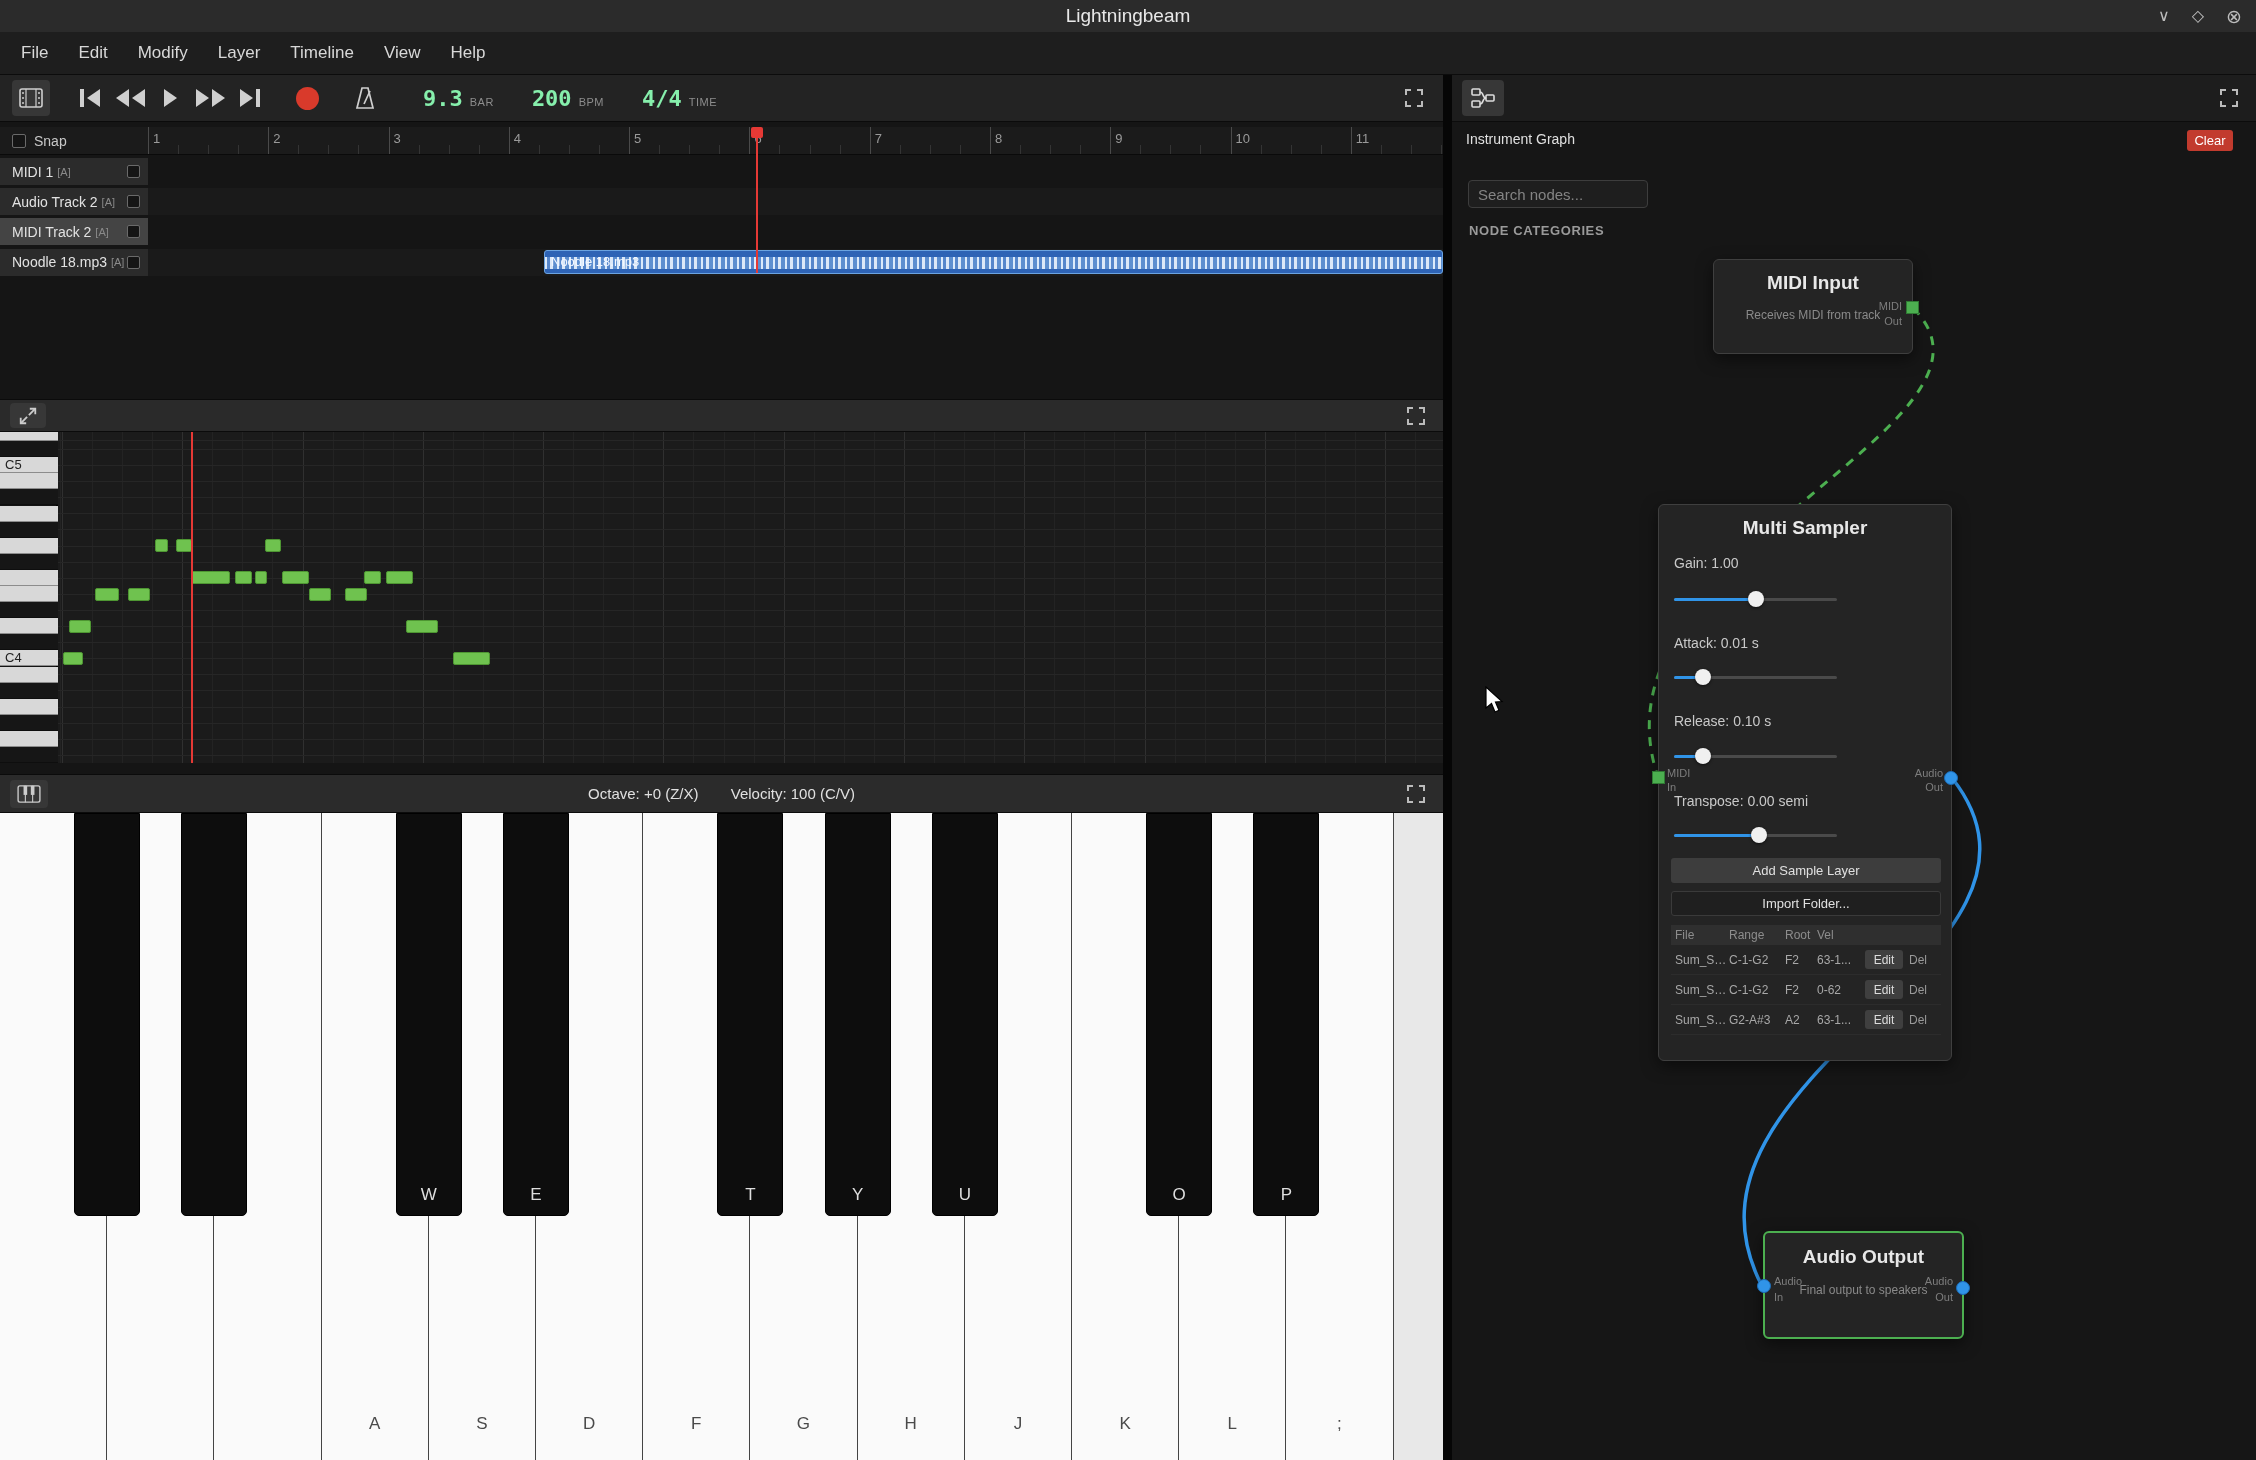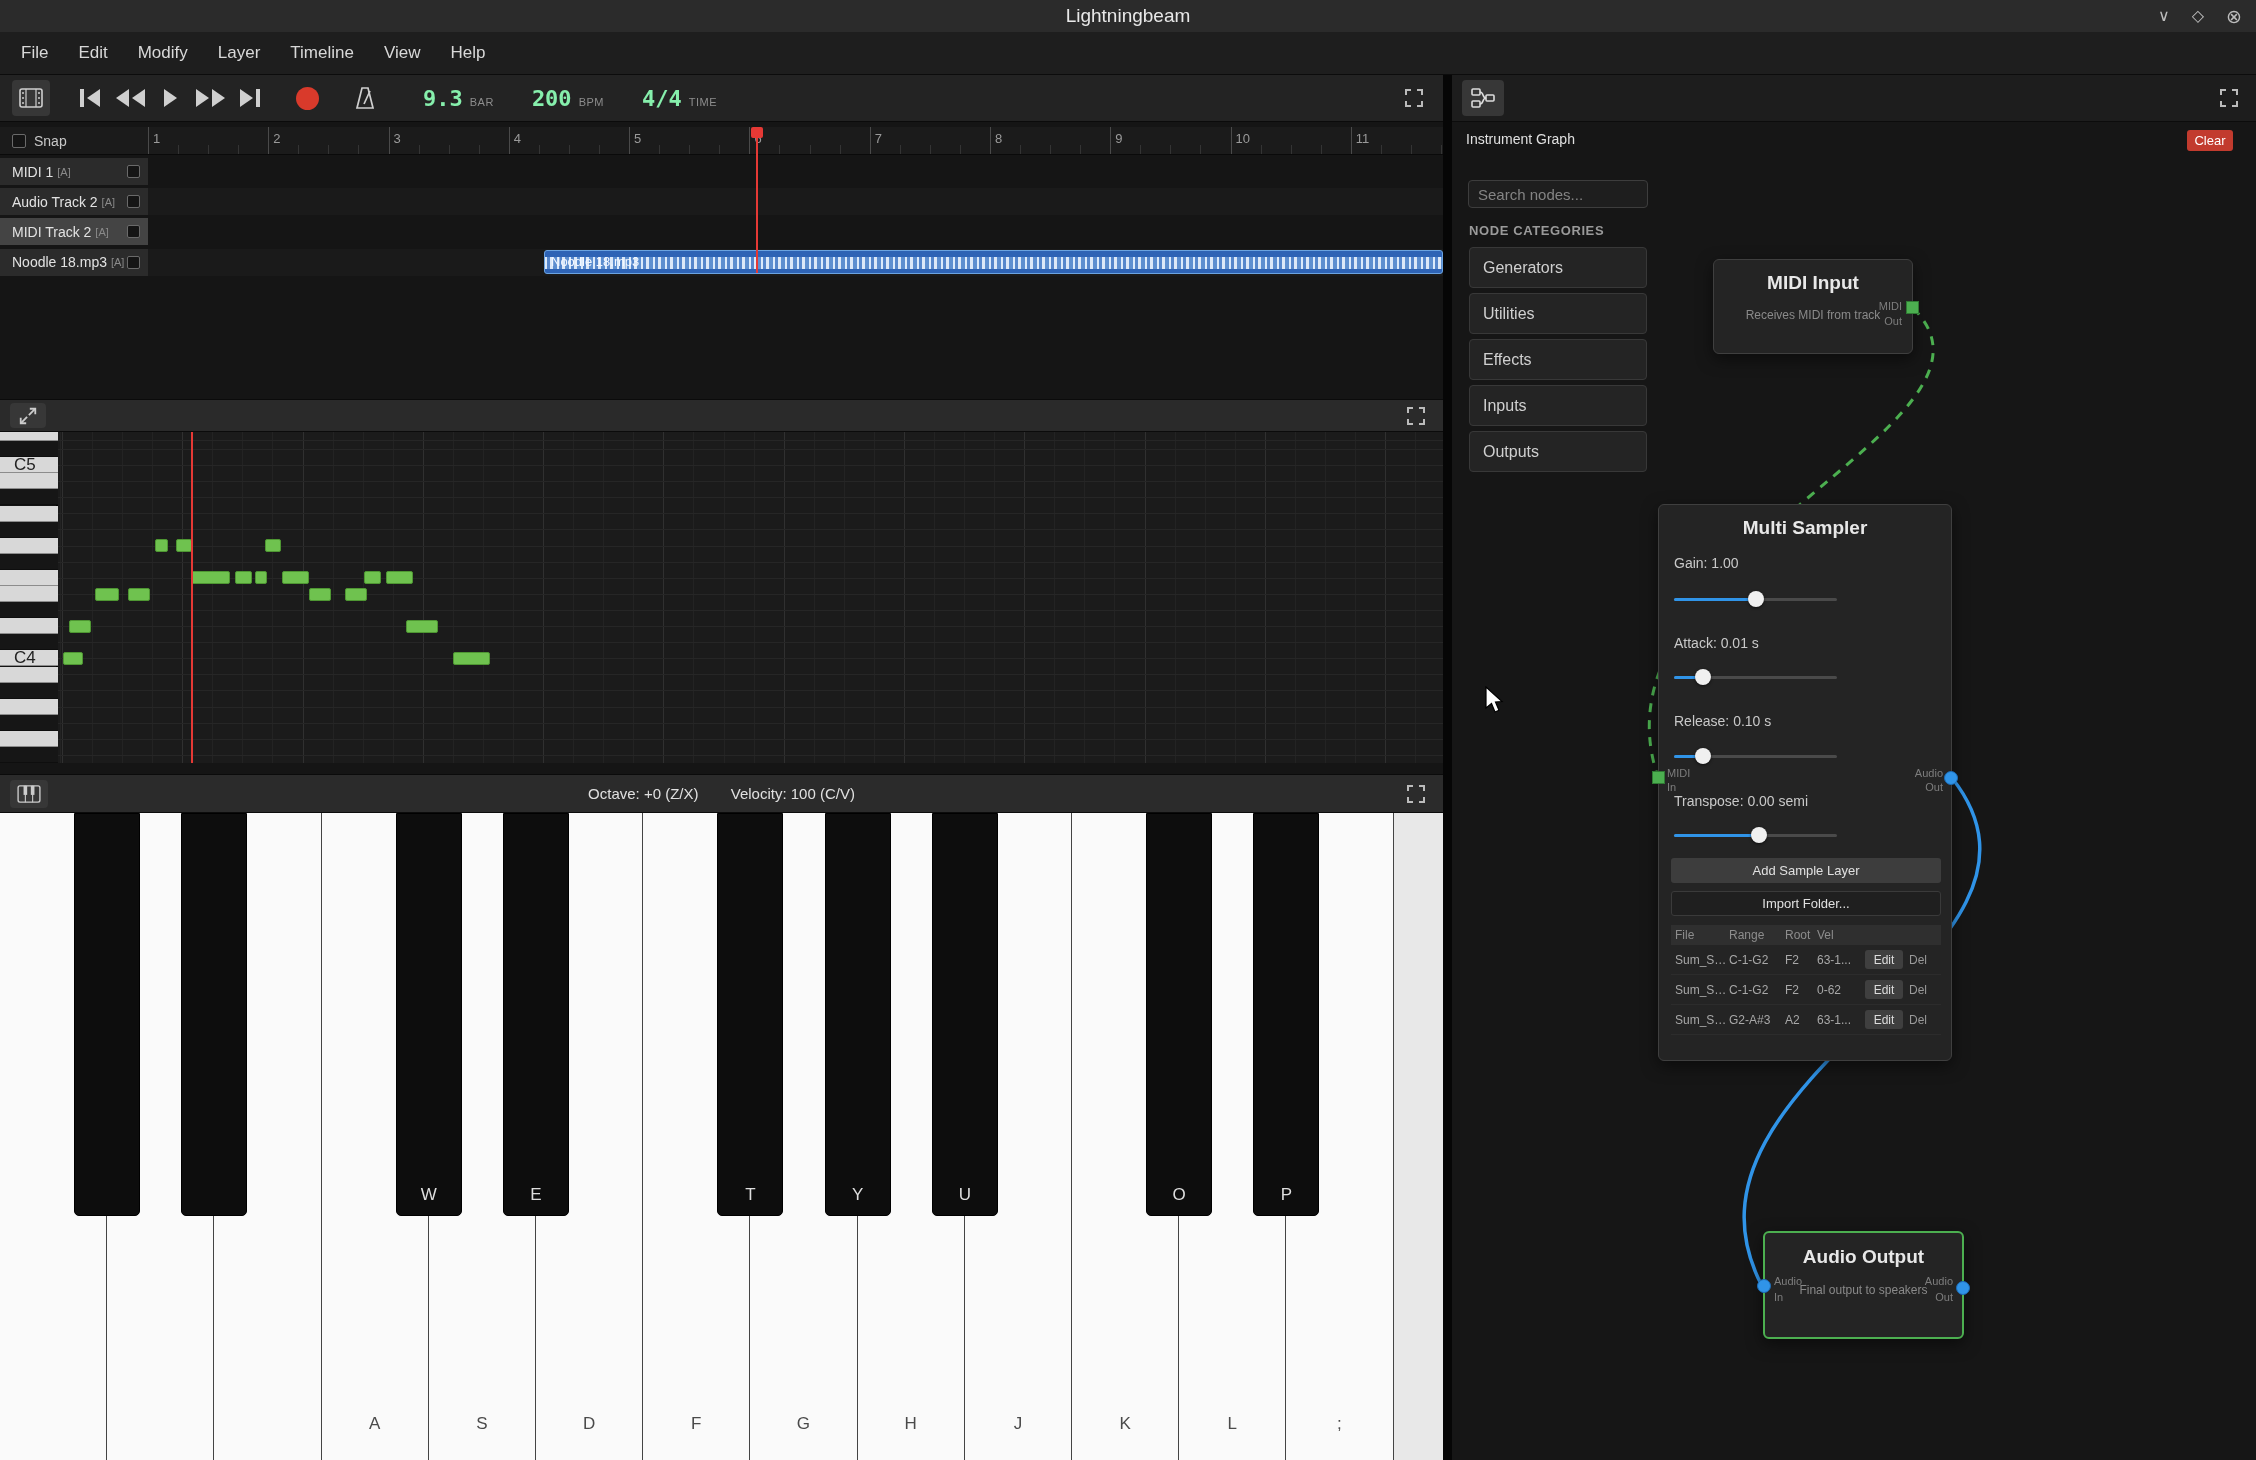--- a/index.html
+++ b/index.html
@@ -76,21 +76,21 @@
   #tl-playhead-cap{position:absolute;left:751px;top:52px;width:12px;height:11px;background:var(--playhead);border-radius:2px;z-index:6}
   
   #pr-header{position:absolute;left:0;top:324px;width:1443px;height:33px;background:#2a2a2a;
     border-top:1px solid #0b0b0b;border-bottom:1px solid #0b0b0b;display:flex;align-items:center;padding:0 10px}
   #pr-header .icon-btn{width:36px;height:25px}
   #pianoroll{position:absolute;left:0;top:357px;width:1443px;height:331px;background:#1c1c1c;overflow:hidden}
   #keystrip{position:absolute;left:0;top:0;width:58px;height:331px;border-right:2px solid #000;z-index:2;background:#141414}
   .key-row{position:absolute;left:0;width:58px;height:16.1px;border-bottom:1px solid rgba(0,0,0,.35)}
   .key-row.kw{background:#d8d8d8}
   .key-row.kb{background:#161616}
-  .key-label{font-size:17px;color:#222;padding-left:14px;line-height:16px;display:block}
+  .key-label{font-size:13px;color:#222;padding-left:5px;line-height:16px;display:block}
   #roll-grid{position:absolute;left:58px;right:0;top:0;bottom:0;background-color:#1b1b1b;
     background-image:
       repeating-linear-gradient(0deg,#262626 0 1px,transparent 1px 16.1px),
       repeating-linear-gradient(90deg,#303030 0 1px,transparent 1px 120.28px),
       repeating-linear-gradient(90deg,#232323 0 1px,transparent 1px 30.07px);
     background-position:0 9px,4px 0,4px 0}
   .note{position:absolute;height:13px;background:var(--note);border:1px solid #4e9632;border-radius:2px;z-index:3}
   #roll-playhead{position:absolute;left:191px;top:0;width:2px;height:331px;background:var(--playhead);z-index:4}
   
   #kb-header{position:absolute;left:0;top:699px;width:1443px;height:39px;background:#2b2b2b;
@@ -476,27 +476,20 @@
           <path d="M19 14 V19 H14"></path>
           <path d="M8 19 H3 V14"></path>
       </svg>
     </div>
   </div>
 
   <div id="graph-title">Instrument Graph</div>
   <div id="clear-btn">Clear</div>
   <input id="search-input" type="text" placeholder="Search nodes..." style="">
   <div id="cat-label">NODE CATEGORIES</div>
-  <div id="catlist">
-      <div class="cat-btn">Generators</div>
-      <div class="cat-btn">Utilities</div>
-      <div class="cat-btn">Effects</div>
-      <div class="cat-btn">Inputs</div>
-      <div class="cat-btn">Outputs</div>
-    </div>
 
   <svg id="wires">
     <path class="wire-midi" d="M 461,233 C 580,350 130,480 206,702"></path>
     <path class="wire-audio" d="M 500,703 C 640,880 200,1000 310,1211"></path>
   </svg>
 
   <div class="node" id="node-midi-input" style="left:261px;top:184px;width:200px;height:95px">
     <div class="n-title" style="top:12px">MIDI Input</div>
     <div class="n-sub" style="top:48px">Receives MIDI from track</div>
     <div class="port-lbl r" style="right:10px;top:40px">MIDI</div>

